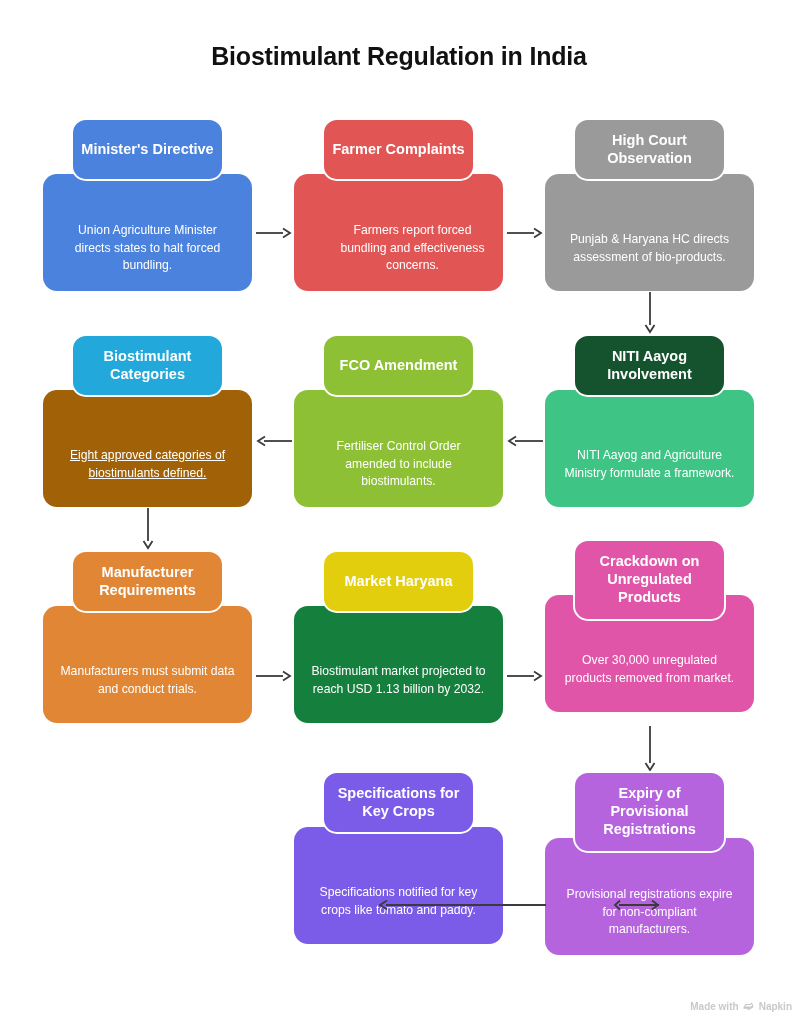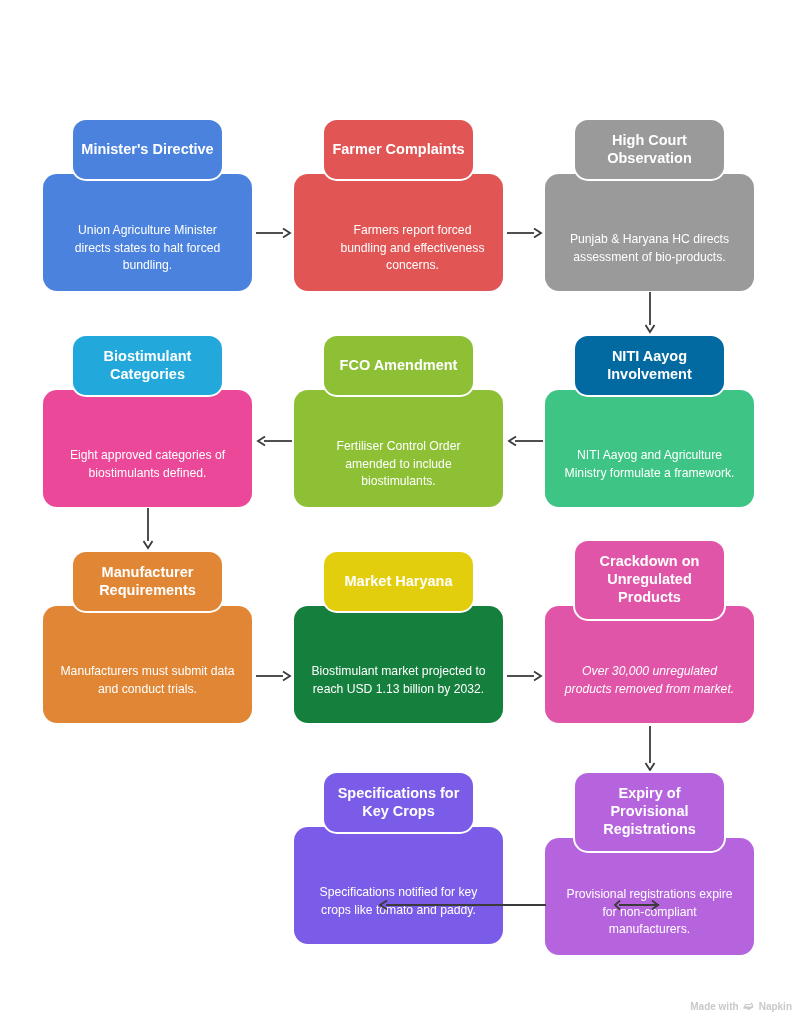--- a/index.html
+++ b/index.html
@@ -111,20 +111,21 @@
     line-height: 1;
     font-size: 12px;
     color: #c9c9c9;
   }
 </style>
 </head>
 <body>
 
 <div id="page">
 
+  <h1 id="page-title">Biostimulant Regulation in India</h1>
 
   <div class="card" style="left:43px; top:118px;">
     <div class="card-body" style="background:#4A82DE;">
       <div class="card-body-text">Union Agriculture Minister directs states to halt forced bundling.</div>
     </div>
     <div class="card-header" style="background:#4A82DE;">
       <div class="card-header-text">Minister's Directive</div>
     </div>
   </div>
 
@@ -140,42 +141,42 @@
   <div class="card" style="left:545px; top:118px;">
     <div class="card-body" style="background:#9A9A9A;">
       <div class="card-body-text">Punjab &amp; Haryana HC directs assessment of bio-products.</div>
     </div>
     <div class="card-header" style="background:#9A9A9A;">
       <div class="card-header-text">High Court Observation</div>
     </div>
   </div>
 
   <div class="card" style="left:43px; top:334px;">
-    <div class="card-body" style="background:#ec4899;">
+    <div class="card-body" style="background:#a16207;text-decoration:underline;">
       <div class="card-body-text">Eight approved categories of biostimulants defined.</div>
     </div>
     <div class="card-header" style="background:#22A8DB;justify-content:flex-end;">
       <div class="card-header-text">Biostimulant Categories</div>
     </div>
   </div>
 
   <div class="card" style="left:294px; top:334px;">
     <div class="card-body" style="background:#8EC036;">
       <div class="card-body-text">Fertiliser Control Order amended to include biostimulants.</div>
     </div>
     <div class="card-header" style="background:#8EC036;">
       <div class="card-header-text">FCO Amendment</div>
     </div>
   </div>
 
   <div class="card" style="left:545px; top:334px;">
     <div class="card-body" style="background:#3EC585;">
       <div class="card-body-text">NITI Aayog and Agriculture Ministry formulate a framework.</div>
     </div>
-    <div class="card-header" style="background:#0369a1;">
+    <div class="card-header" style="background:#14532d;">
       <div class="card-header-text">NITI Aayog Involvement</div>
     </div>
   </div>
 
   <div class="card" style="left:43px; top:550px;">
     <div class="card-body" style="background:#E08634;">
       <div class="card-body-text">Manufacturers must submit data and conduct trials.</div>
     </div>
     <div class="card-header" style="background:#E08634;">
       <div class="card-header-text">Manufacturer Requirements</div>
@@ -185,21 +186,21 @@
   <div class="card" style="left:294px; top:550px;">
     <div class="card-body" style="background:#15803d;">
       <div class="card-body-text">Biostimulant market projected to reach USD 1.13 billion by 2032.</div>
     </div>
     <div class="card-header" style="background:#E3CE0E;">
       <div class="card-header-text">Market Haryana</div>
     </div>
   </div>
 
   <div class="card tall" style="left:545px; top:539px;">
-    <div class="card-body" style="background:#E155A8; top:67px;font-style:italic;">
+    <div class="card-body" style="background:#E155A8; top:56px;">
       <div class="card-body-text">Over 30,000 unregulated products removed from market.</div>
     </div>
     <div class="card-header" style="background:#E155A8;">
       <div class="card-header-text">Crackdown on Unregulated Products</div>
     </div>
   </div>
 
   <div class="card" style="left:294px; top:771px;">
     <div class="card-body" style="background:#7B5CE8;">
       <div class="card-body-text">Specifications notified for key crops like tomato and paddy.</div>

